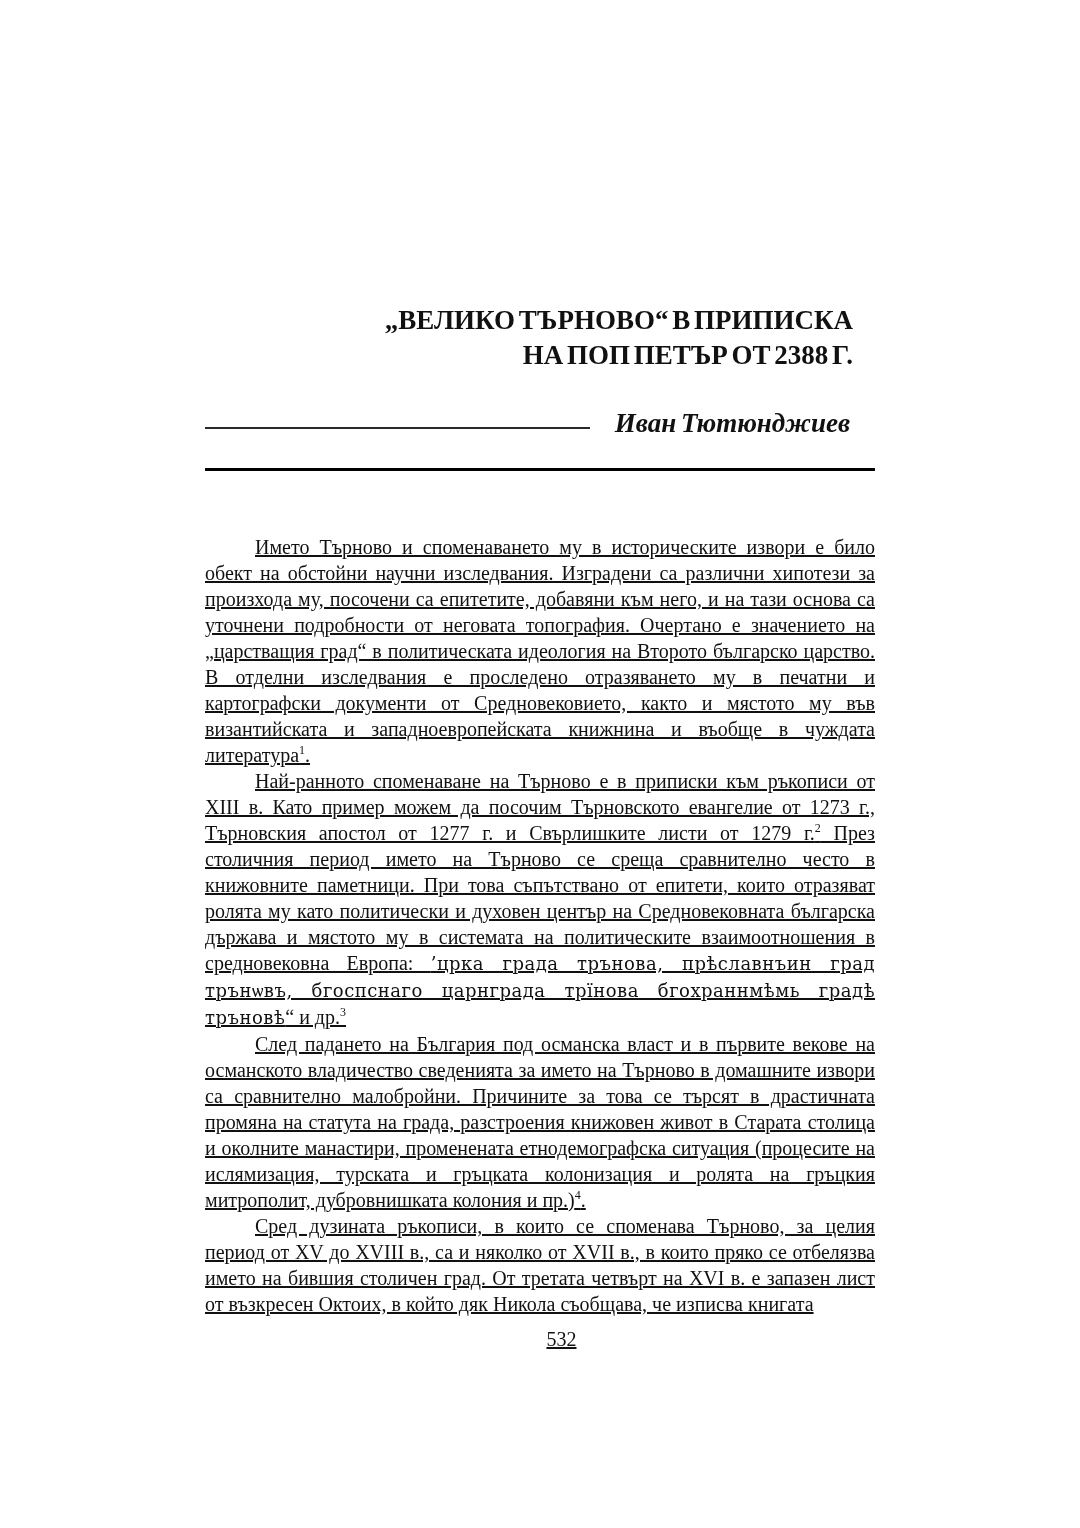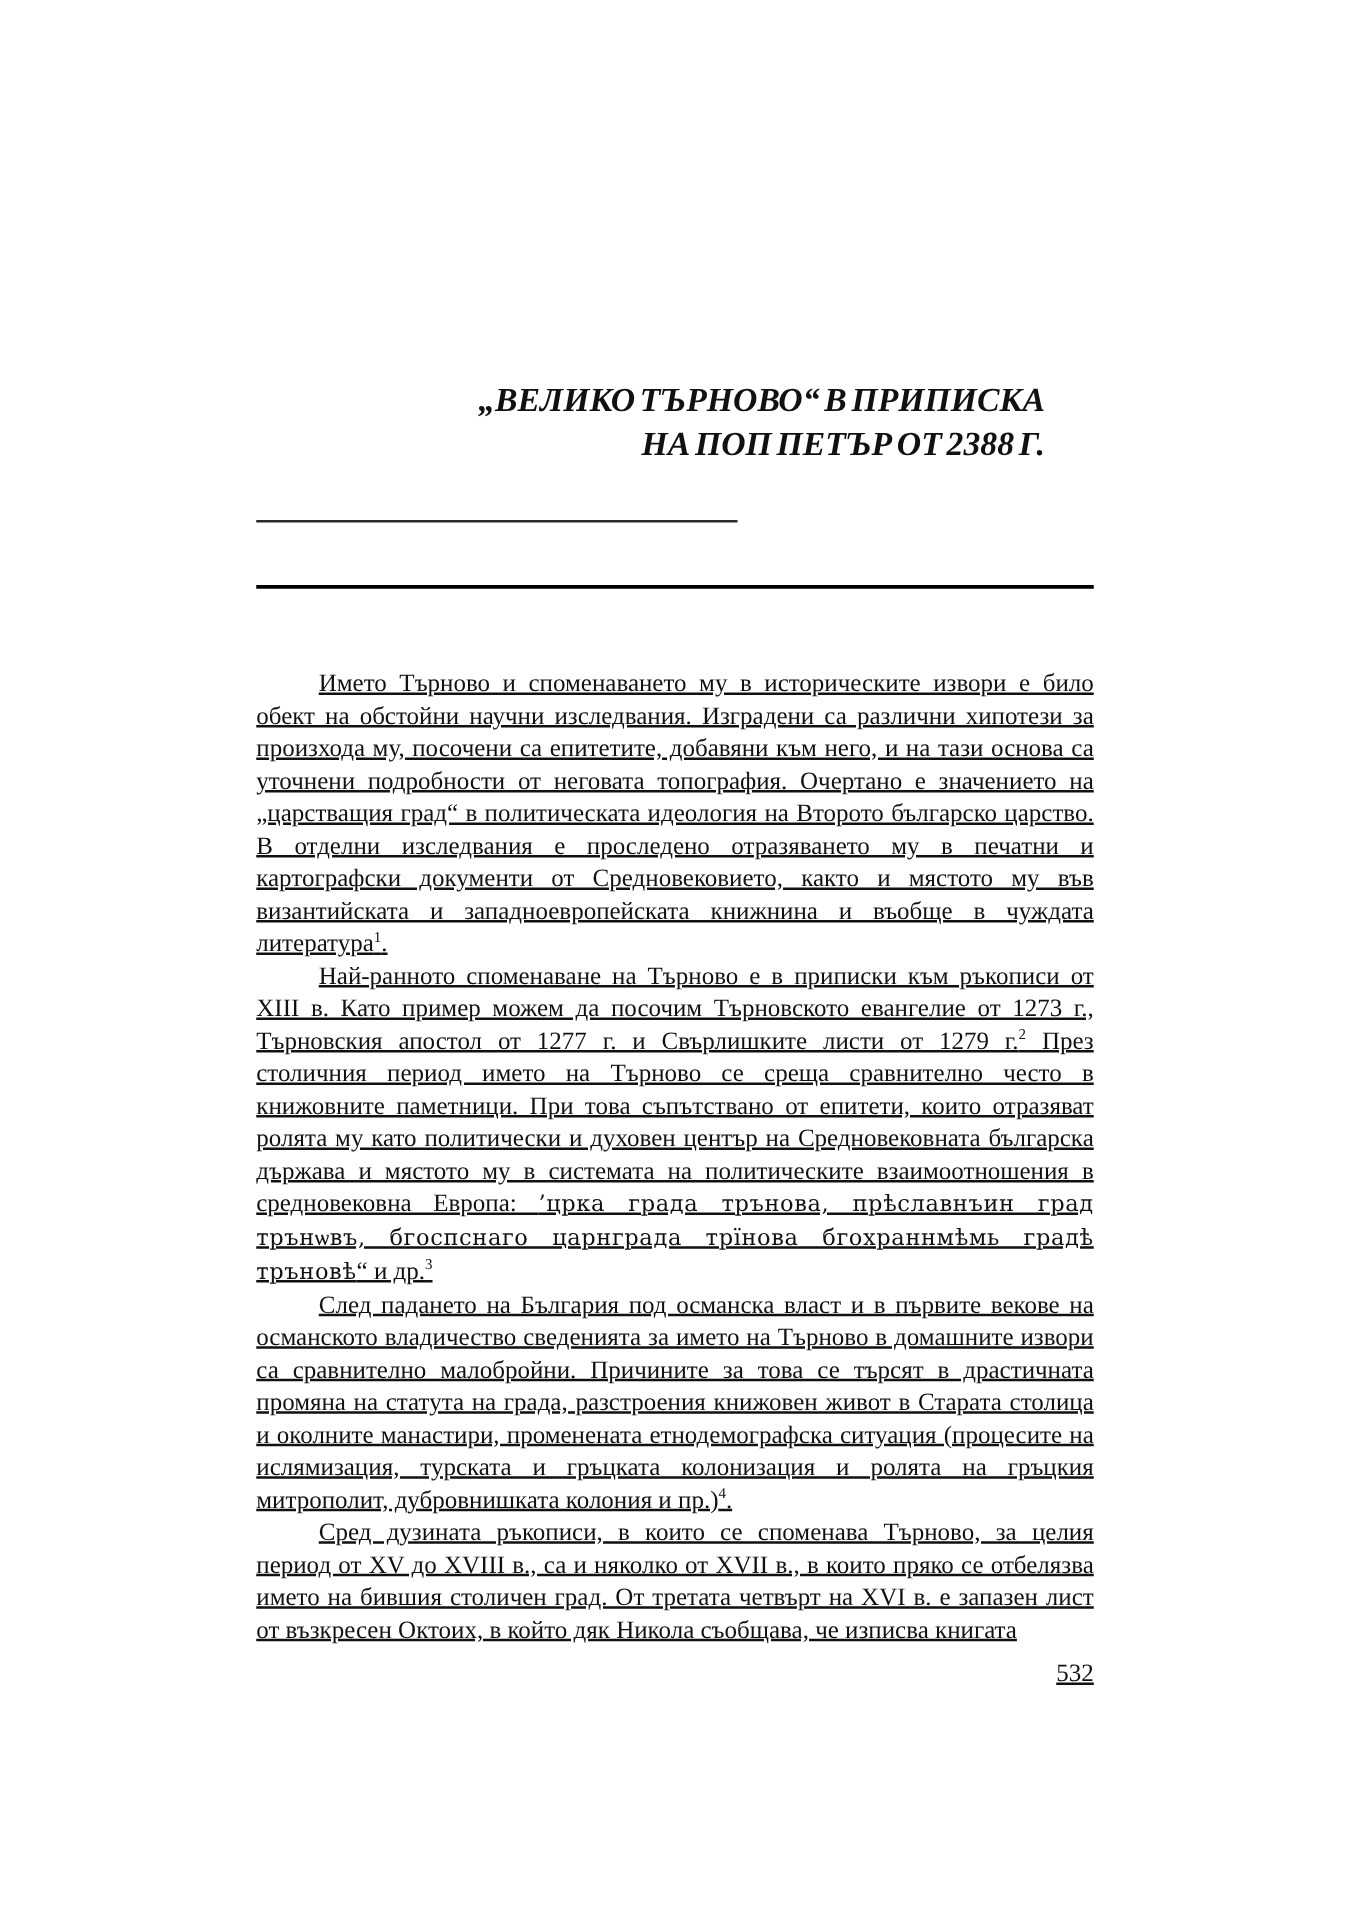--- a/index.html
+++ b/index.html
@@ -12,26 +12,25 @@
     width: 1080px;
     height: 1528px;
     margin: 0 auto;
     background: #ffffff;
     color: #111111;
     font-family: "Liberation Serif", serif;
     overflow: hidden;
   }
   .title-block {
     position: absolute;
-    left: 188px;
+    left: 205px;
     top: 303px;
     width: 648px;
     text-align: right;
     font-weight: bold;
-    font-style: italic;
     font-size: 27px;
     line-height: 35px;
     word-spacing: -3px;
     white-space: nowrap;
   }
   .author-row {
     position: absolute;
     left: 205px;
     top: 406px;
     width: 645px;
@@ -81,37 +80,38 @@
     line-height: 0;
   }
   .slav {
     font-family: "DejaVu Serif", serif;
     font-size: 18px;
     letter-spacing: 0.5px;
   }
   .page-number {
     margin-top: 9px;
     padding-left: 43px;
-    text-align: right;
+    text-align: center;
     font-size: 20px;
     line-height: 26px;
   }
 </style>
 </head>
 <body>
 
 <div class="page">
 
   <div class="title-block">
     <div>„ВЕЛИКО ТЪРНОВО“ В ПРИПИСКА</div>
     <div>НА ПОП ПЕТЪР ОТ 2388 Г.</div>
   </div>
 
   <div class="author-row">
     <div class="author-rule"></div>
+    <div class="author-name">Иван Тютюнджиев</div>
   </div>
 
   <div class="full-rule"></div>
 
   <div class="body-text">
 
     <p class="para"><span>Името Търново и споменаването му в историческите извори е било обект на обстойни научни изследвания. Изградени са различни хипотези за произхода му, посочени са епитетите, добавяни към него, и на тази основа са уточнени подробности от неговата топография. Очертано е значението на „царстващия град“ в политическата идеология на Второто българско царство. В отделни изследвания е проследено отразяването му в печатни и картографски документи от Средновековието, както и мястото му във византийската и западноевропейската книжнина и въобще в чуждата литература</span><span class="sup">1</span><span>.</span></p>
       <p class="para"><span>Най-ранното споменаване на Търново е в приписки към ръкописи от XIII в. Като пример можем да посочим Търновското евангелие от 1273 г., Търновския апостол от 1277 г. и Свърлишките листи от 1279 г.</span><span class="sup">2</span><span> През столичния период името на Търново се среща сравнително често в книжовните паметници. При това съпътствано от епитети, които отразяват ролята му като политически и духовен център на Средновековната българска държава и мястото му в системата на политическите взаимоотношения в средновековна Европа: </span><span class="slav">’црка града трънова, прѣславнъин град трънѡвъ, бгоспснаго царнграда трїнова бгохраннмѣмь градѣ тръновѣ</span><span>“ и др.</span><span class="sup">3</span></p>
       <p class="para"><span>След падането на България под османска власт и в първите векове на османското владичество сведенията за името на Търново в домашните извори са сравнително малобройни. Причините за това се търсят в драстичната промяна на статута на града, разстроения книжовен живот в Старата столица и околните манастири, променената етнодемографска ситуация (процесите на ислямизация, турската и гръцката колонизация и ролята на гръцкия митрополит, дубровнишката колония и пр.)</span><span class="sup">4</span><span>.</span></p>
       <p class="para"><span>Сред дузината ръкописи, в които се споменава Търново, за целия период от XV до XVIII в., са и няколко от XVII в., в които пряко се отбелязва името на бившия столичен град. От третата четвърт на XVI в. е запазен лист от възкресен Октоих, в който дяк Никола съобщава, че изписва книгата</span></p>

